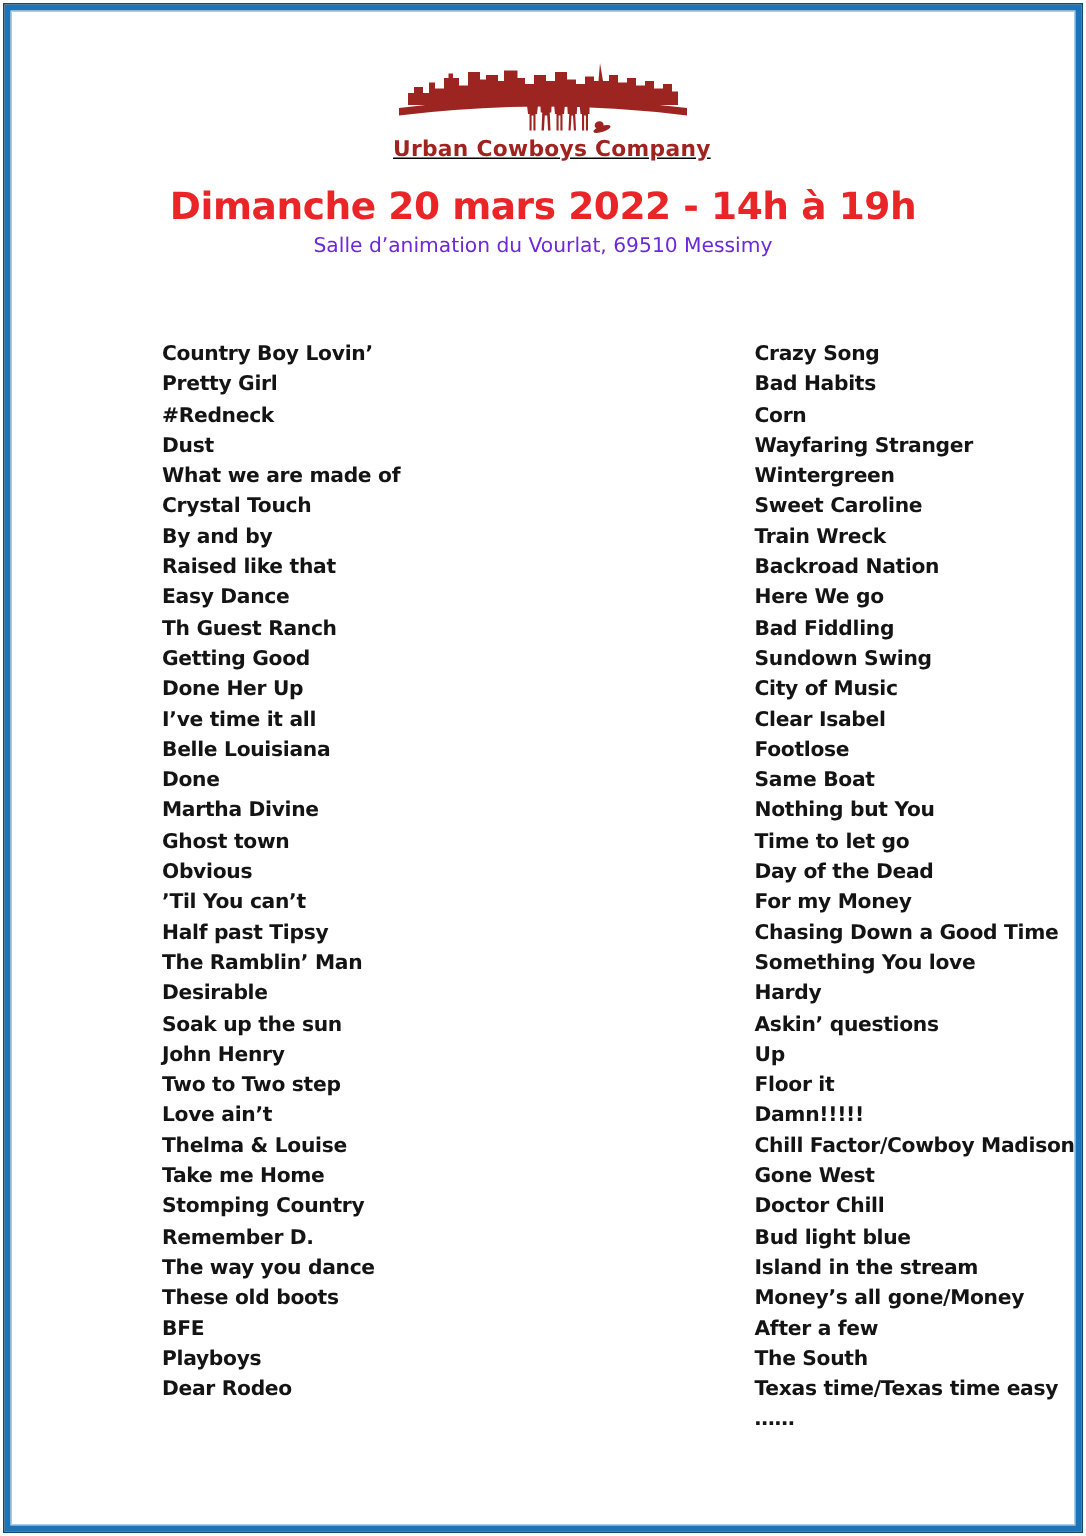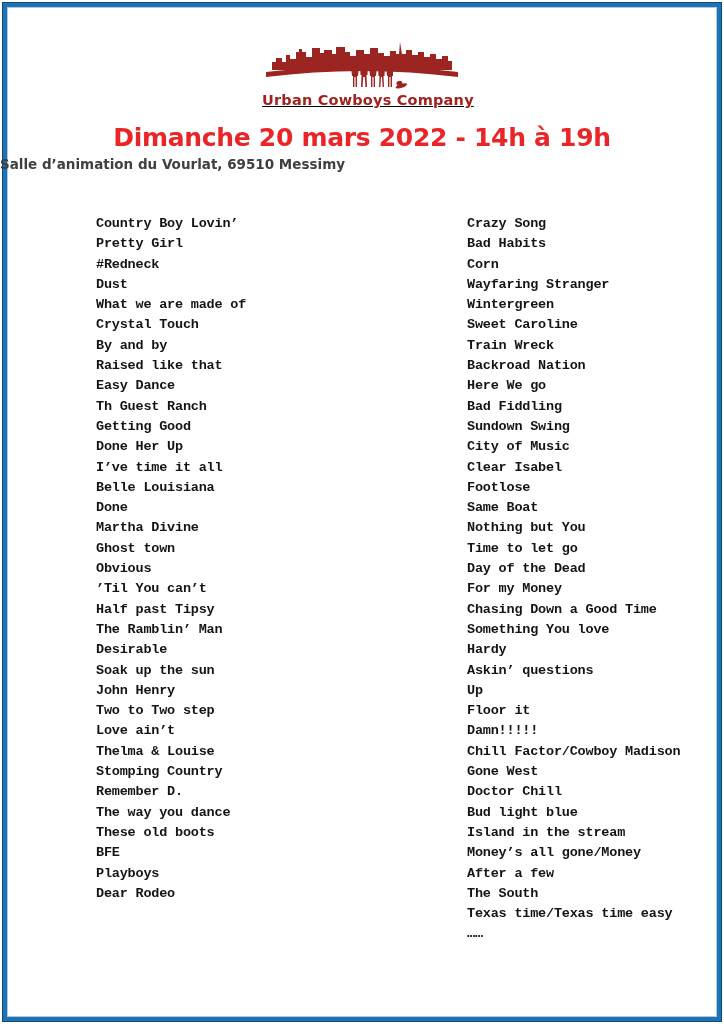--- a/index.html
+++ b/index.html
@@ -42,34 +42,34 @@
     text-align: center;
     color: #ea2527;
     font-weight: bold;
     font-size: 25px;
     letter-spacing: -0.3px;
     white-space: nowrap;
   }
   .subtitle {
     position: absolute;
     top: 156px; left: 0; right: 0;
-    text-align: left;
-    color: #404040;
-    font-weight: bold;
+    text-align: center;
+    color: #6d28d9;
+    font-weight: normal;
     font-size: 13.5px;
     white-space: nowrap;
   }
   .songs {
     position: absolute;
     top: 214px; left: 96px; right: 30px;
     display: flex;
   }
   .song-col {
     list-style: none;
-    margin: 0; padding: 0; font-family: Liberation Mono, monospace;
+    margin: 12px; padding: 0;
   }
   .song-col.left  { width: 371px; flex: 0 0 371px; }
   .song-col.right { flex: 1; }
   .song-col li {
     font-size: 13.5px;
     font-weight: bold;
     line-height: 20.3px;
     color: #141414;
     white-space: nowrap;
     letter-spacing: -0.2px;
@@ -133,20 +133,21 @@
       <li>Obvious</li>
       <li>’Til You can’t</li>
       <li>Half past Tipsy</li>
       <li>The Ramblin’ Man</li>
       <li>Desirable</li>
       <li>Soak up the sun</li>
       <li>John Henry</li>
       <li>Two to Two step</li>
       <li>Love ain’t</li>
       <li>Thelma &amp; Louise</li>
+      <li>Take me Home</li>
       <li>Stomping Country</li>
       <li>Remember D.</li>
       <li>The way you dance</li>
       <li>These old boots</li>
       <li>BFE</li>
       <li>Playboys</li>
       <li>Dear Rodeo</li>
     </ul>
   <ul class="song-col right">
       <li>Crazy Song</li>

